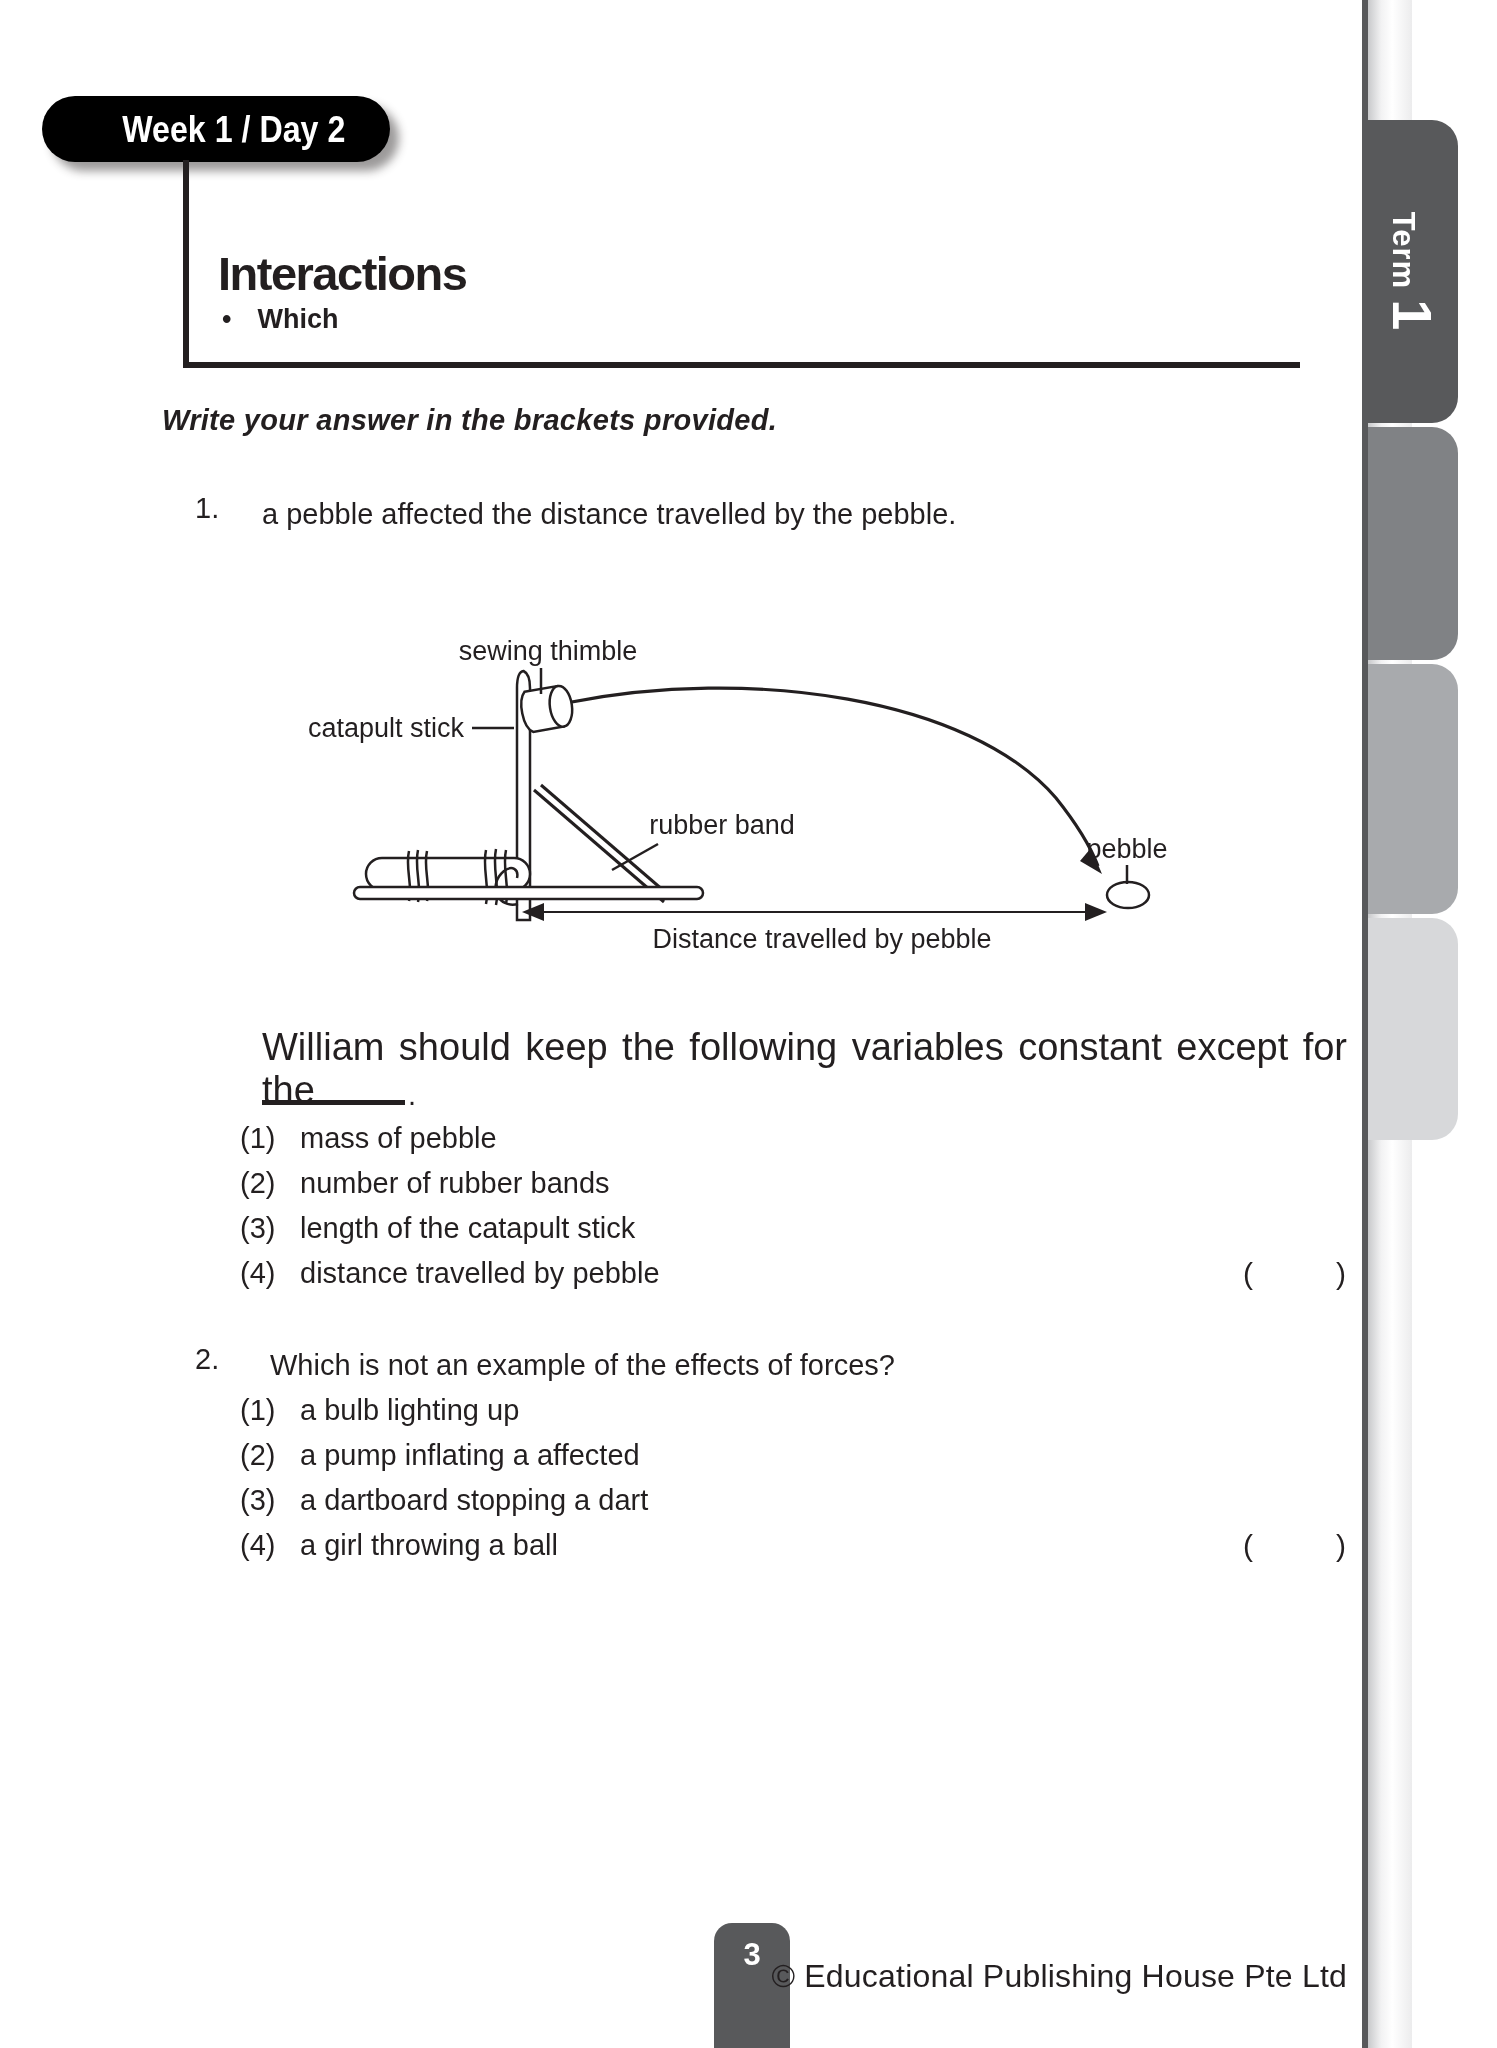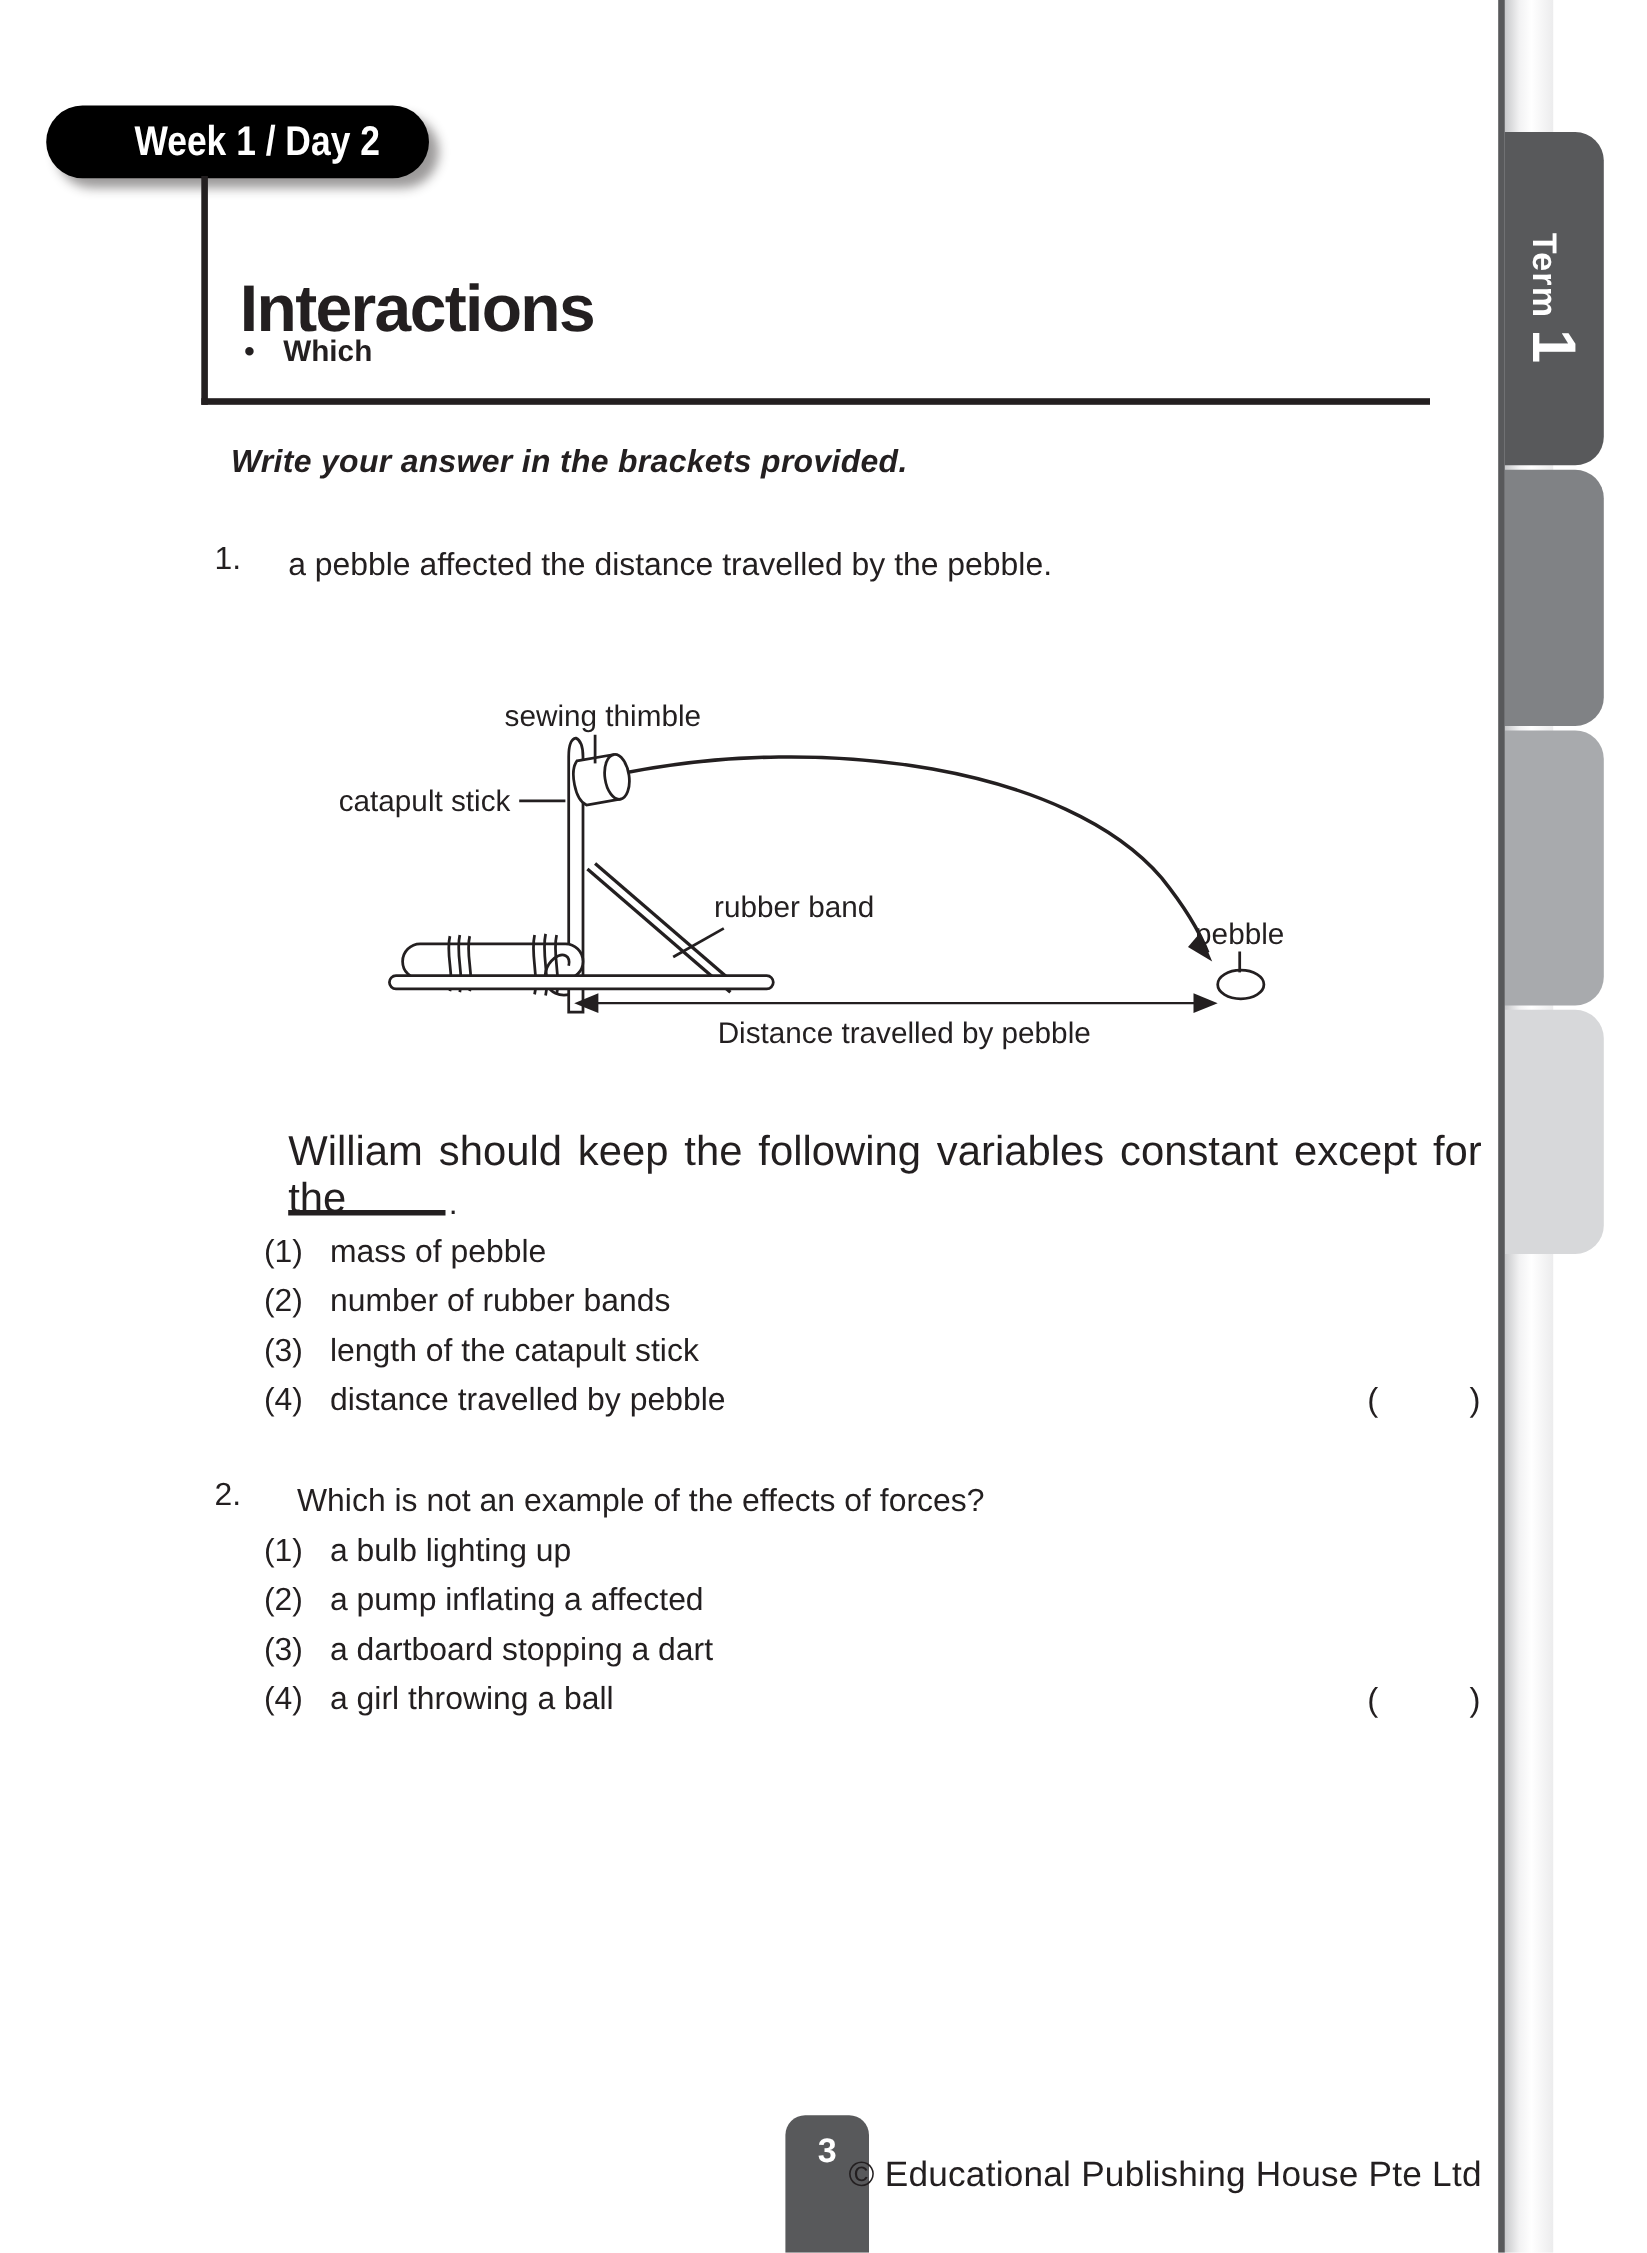--- a/index.html
+++ b/index.html
@@ -17,25 +17,25 @@
   }
   .week-badge span{
     color:#ffffff;font-size:35px;font-weight:800;letter-spacing:0px;
     display:inline-block;transform:scaleX(0.92) scaleY(1.08);padding-left:38px;
   }
 
   
   .vrule{left:183px;top:160px;width:6px;height:208px;background:#231f20;}
   .hrule{left:183px;top:362px;width:1117px;height:6px;background:#231f20;}
 
-  .title{left:218px;top:246px;font-size:60px;font-weight:bold;letter-spacing:-1.5px;}
+  .title{left:218px;top:246px;font-size:47px;font-weight:bold;letter-spacing:-1.5px;}
   .forces-row{left:222px;top:304px;display:flex;align-items:center;font-weight:bold;font-size:27px;}
   .forces-row .dot{font-size:27px;margin-right:26px;}
 
-  .instruction{left:162px;top:404px;font-size:29px;font-weight:bold;font-style:italic;letter-spacing:0.3px;margin-left:48px;}
+  .instruction{left:162px;top:404px;font-size:29px;font-weight:bold;font-style:italic;letter-spacing:0.3px;}
 
   .qnum{font-size:29px;}
   .qtext{font-size:29px;line-height:44px;}
   .jline{text-align:justify;text-align-last:justify;}
 
   .q1-num{left:195px;top:492px;}
   .q1-text{left:262px;top:492px;width:1085px;}
 
   .prompt{left:262px;top:1026px;width:1085px;font-size:38px;}
   .blank-row{left:262px;top:1072px;display:flex;align-items:flex-end;height:40px;}

